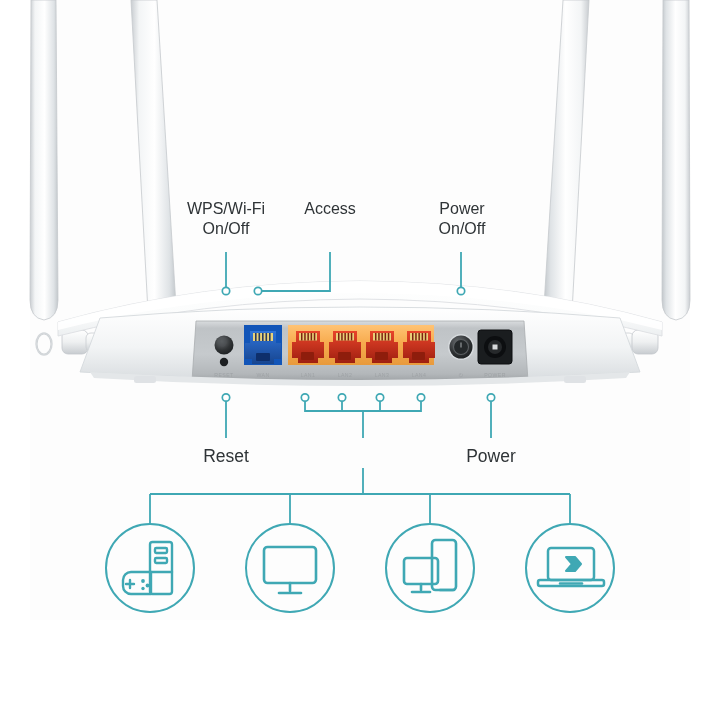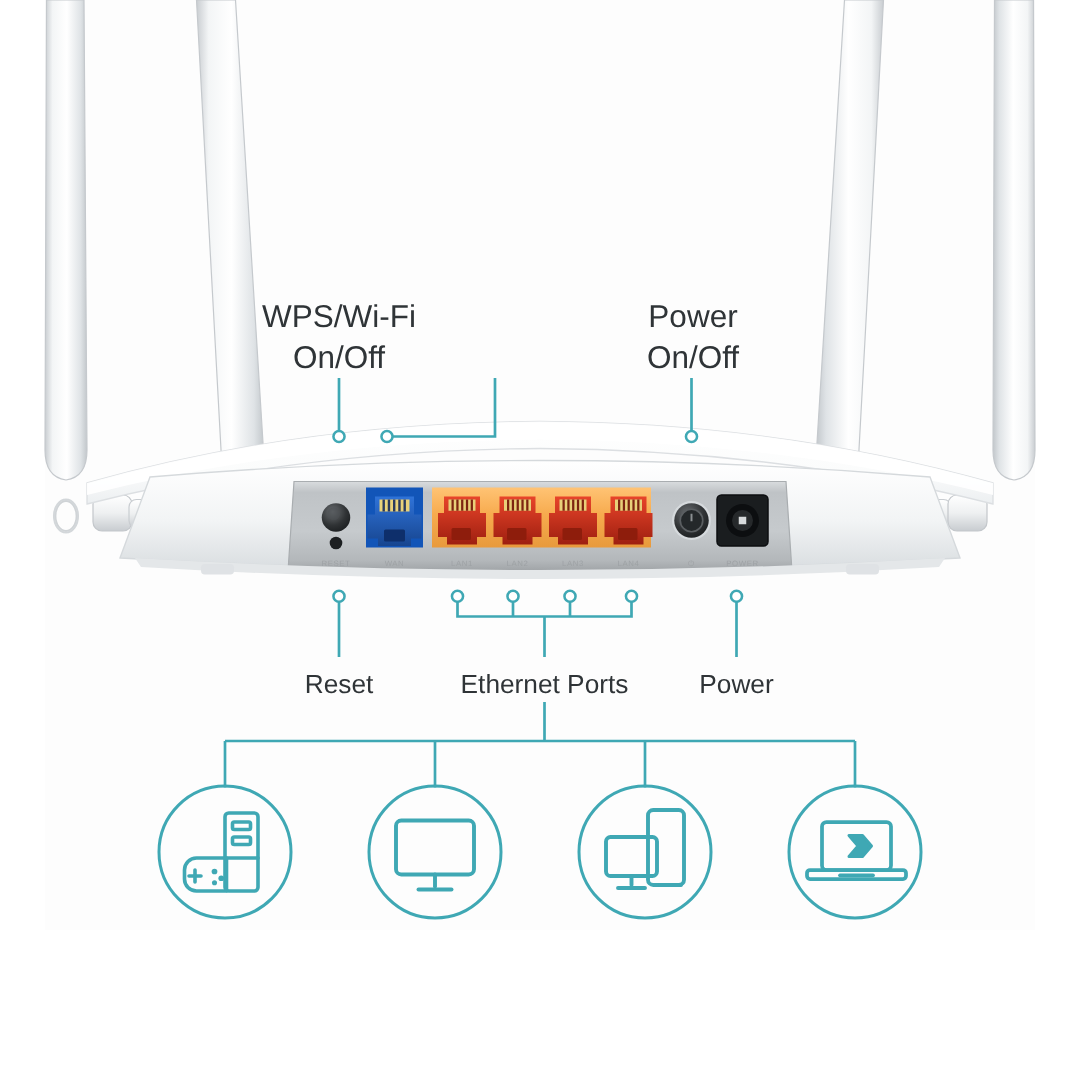--- a/index.html
+++ b/index.html
@@ -1,21 +1,21 @@
 <!DOCTYPE html>
 <html><head>
 <meta charset="utf-8">
 <style>
   html,body{margin:0;padding:0;background:#ffffff;}
   body{width:720px;height:720px;font-family:"Liberation Sans",sans-serif;overflow:hidden;}
   #stage{position:relative;width:720px;height:720px;background:#ffffff;}
   #content-panel{position:absolute;left:30px;top:0;width:660px;height:620px;background:#fdfdfd;}
   .abs{position:absolute;}
   .cal{font-family:"Liberation Sans",sans-serif;color:#2f3437;text-align:center;line-height:1.28;}
-  .cal-top{font-size:21px;}
+  .cal-top{font-size:16px;}
   .cal-mid{font-size:17.5px;}
   svg{display:block;overflow:visible;}
 </style>
 </head>
 <body>
 
 <div id="stage">
 
   <div id="content-panel"></div>
 
@@ -222,20 +222,21 @@
       </g>
     </g>
   </svg>
 
   <div class="abs cal cal-top" style="left:166px;top:199px;width:120px;">
     <div>WPS/Wi-Fi</div>
     <div>On/Off</div>
   </div>
 
   <div class="abs cal cal-top" style="left:275px;top:199px;width:110px;">
+    <div>Access</div>
   </div>
 
   <div class="abs cal cal-top" style="left:407px;top:199px;width:110px;">
     <div>Power</div>
     <div>On/Off</div>
   </div>
 
   <svg class="abs" style="left:0;top:0;" width="720" height="300" viewBox="0 0 720 300">
     <g fill="none" stroke="#3FA8B4" stroke-width="1.8">
       <path d="M226,252 V287"></path>
@@ -263,23 +264,20 @@
       <circle cx="305" cy="17.5" r="3.7"></circle>
       <circle cx="342" cy="17.5" r="3.7"></circle>
       <circle cx="380" cy="17.5" r="3.7"></circle>
       <circle cx="421" cy="17.5" r="3.7"></circle>
       <circle cx="491" cy="17.5" r="3.7"></circle>
     </g>
   </svg>
 
   <div class="abs cal cal-mid" style="left:176px;top:445px;width:100px;">
     <span>Reset</span>
-  </div>
-  <div class="abs cal cal-mid" style="left:278px;top:445px;width:170px;">
-    <span>Ethernet Ports</span>
   </div>
   <div class="abs cal cal-mid" style="left:441px;top:445px;width:100px;">
     <span>Power</span>
   </div>
 
   <svg class="abs" style="left:0;top:468px;" width="720" height="70" viewBox="0 0 720 70">
     <g fill="none" stroke="#3FA8B4" stroke-width="1.8">
       <path d="M363,0 V26"></path>
       <path d="M150,26 H570"></path>
       <path d="M150,26 V57"></path>

